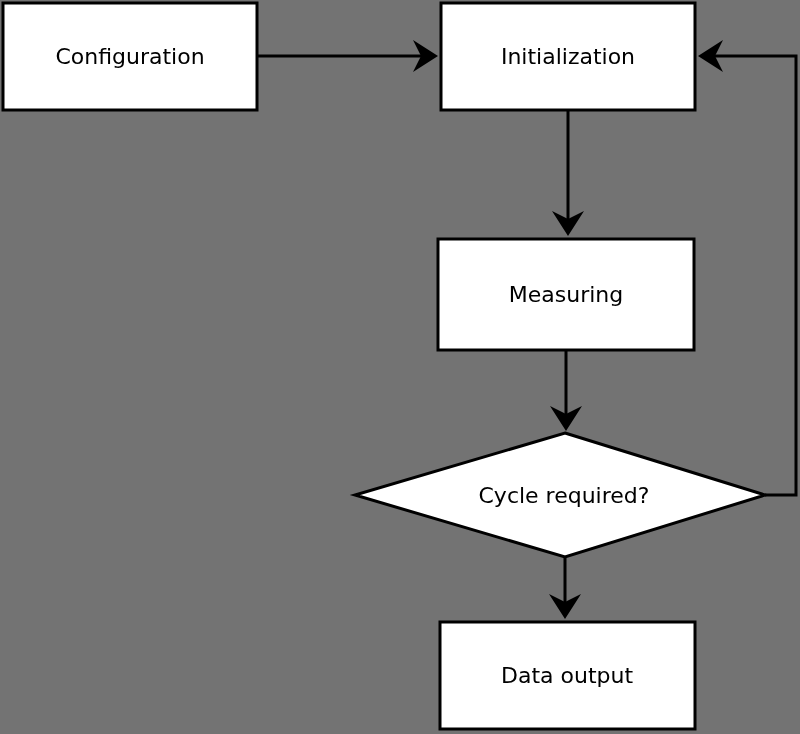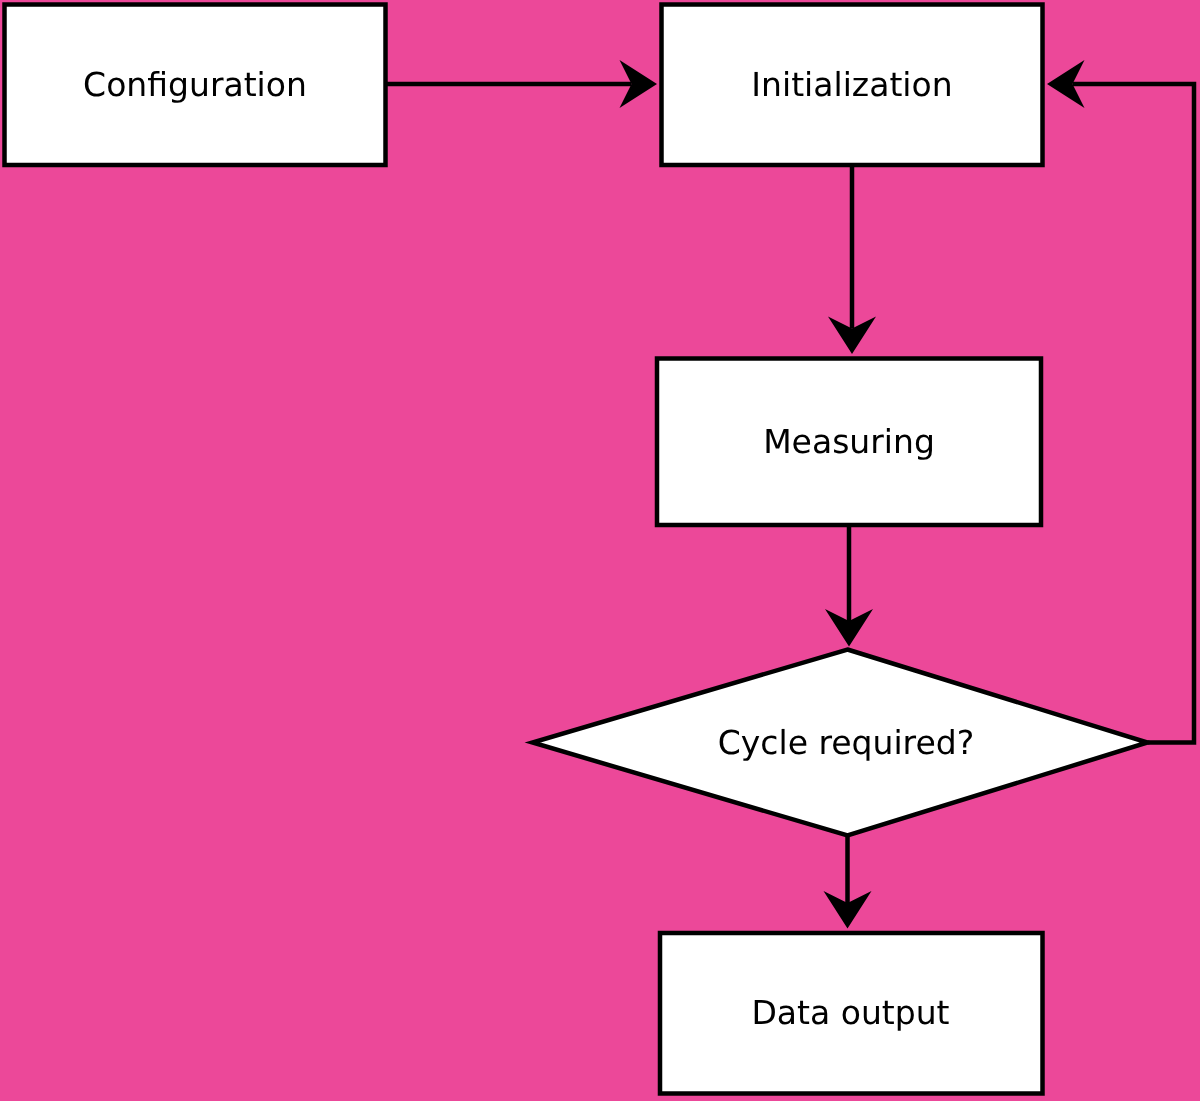--- a/index.html
+++ b/index.html
@@ -4,21 +4,21 @@
 <style>
   html, body {
     margin: 0;
     padding: 0;
     background: #ffffff;
   }
   .canvas {
     width: 800px;
     height: 734px;
     position: relative;
-    background: #ec4899;
+    background: #737373;
     overflow: hidden;
   }
   svg { display: block; }
   .node-rect {
     fill: #ffffff;
     stroke: #000000;
     stroke-width: 3;
   }
   .node-diamond {
     fill: #ffffff;

